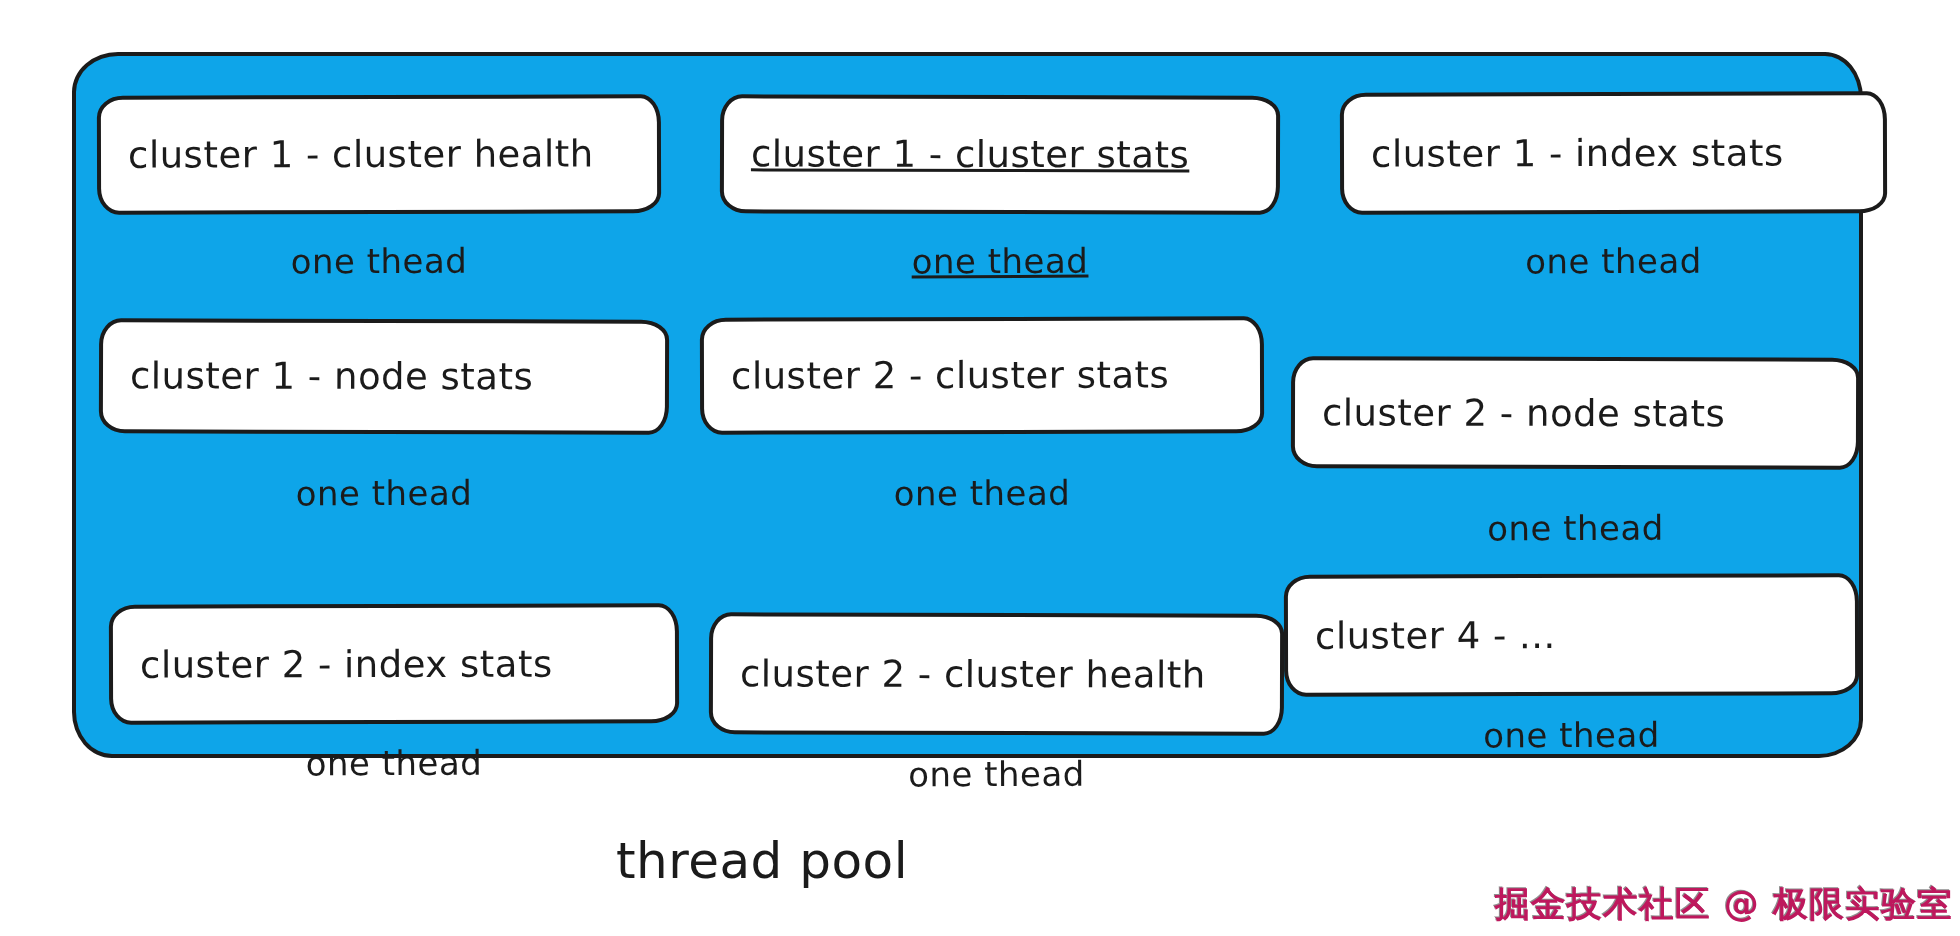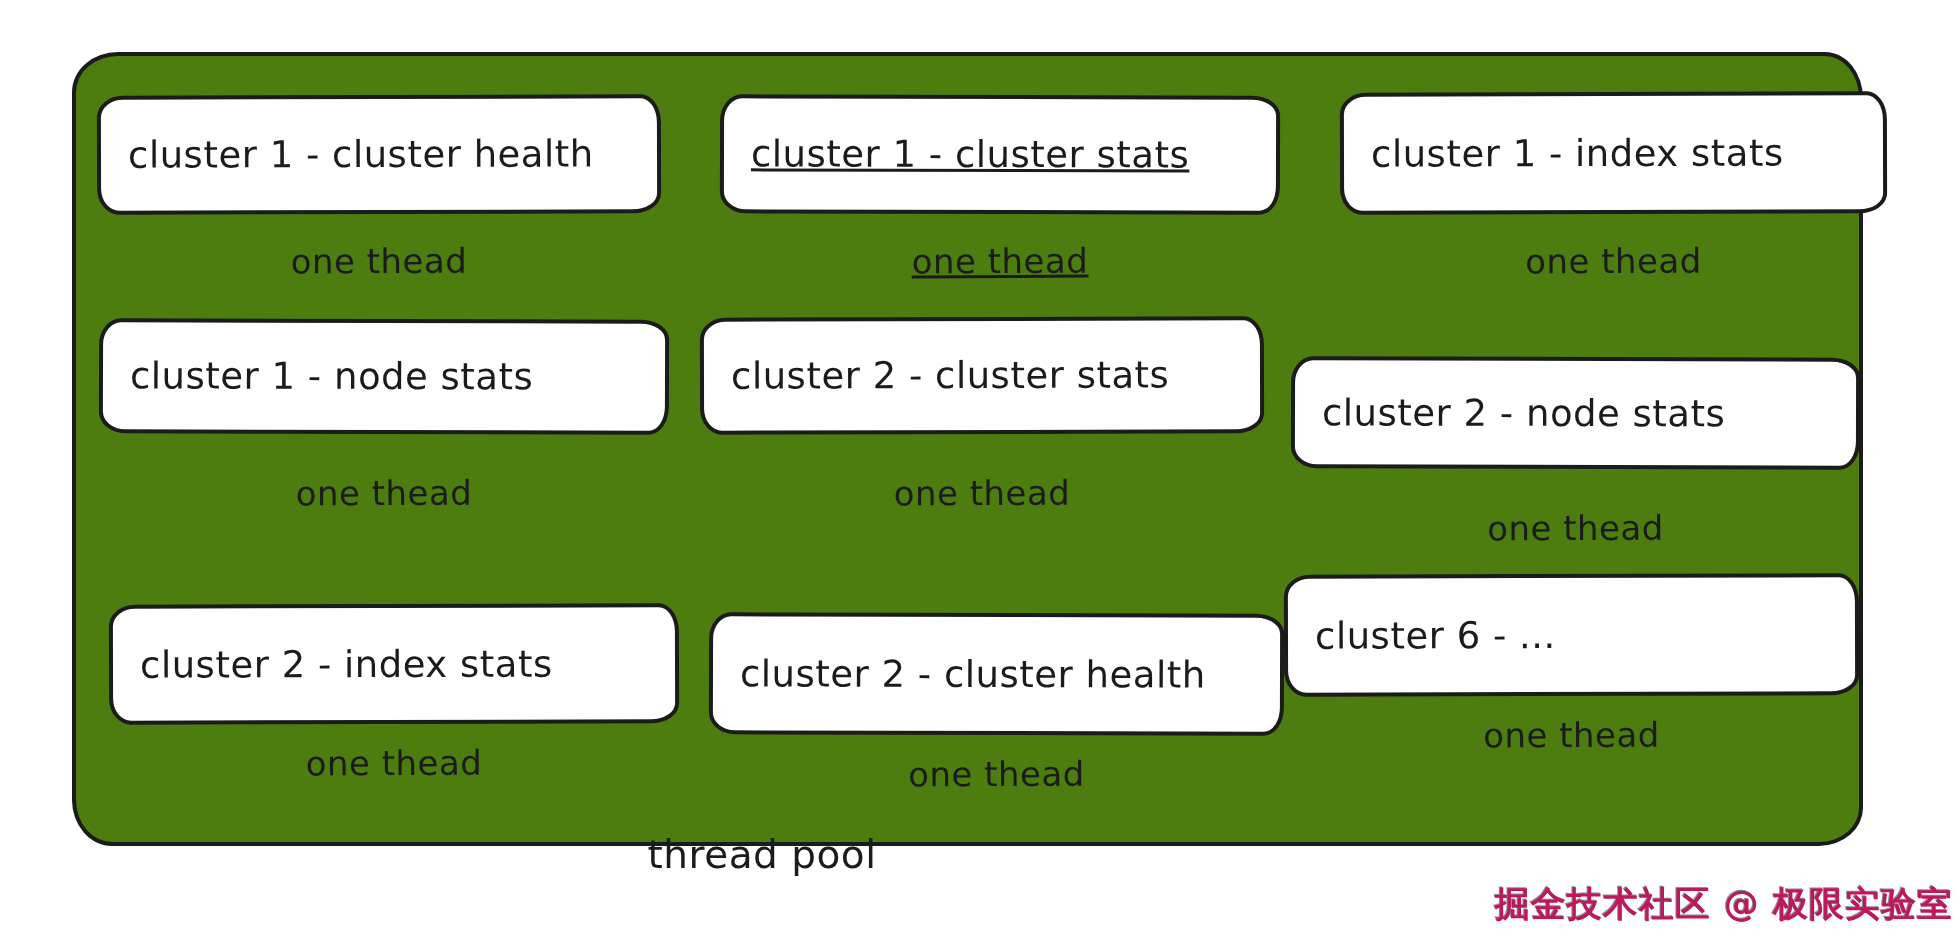--- a/index.html
+++ b/index.html
@@ -17,25 +17,25 @@
     width: 1960px;
     height: 936px;
     background: #ffffff;
   }
   
   .pool {
     position: absolute;
     left: 72px;
     top: 52px;
     width: 1791px;
-    height: 794px;
+    height: 706px;
     border: 4px solid #1b1b1b;
     border-radius: 46px 38px 44px 40px / 40px 46px 38px 46px;
     box-sizing: border-box;
-    background: #4d7c0f;
+    background: #0ea5e9;
   }
   
   .cell {
     position: absolute;
     text-align: center;
   }
   .task-box {
     border: 4px solid #1b1b1b;
     border-radius: 26px 20px 28px 22px / 22px 28px 20px 26px;
     box-sizing: border-box;
@@ -59,21 +59,21 @@
     font-size: 34px;
     letter-spacing: 0.5px;
     transform: rotate(-0.3deg);
   }
   .pool-label {
     position: absolute;
     left: 592px;
     top: 832px;
     width: 340px;
     text-align: center;
-    font-size: 39px;
+    font-size: 50px;
     letter-spacing: 0.5px;
   }
   .watermark {
     position: absolute;
     right: 7px;
     bottom: 8px;
     font-size: 35px;
     font-weight: bold;
     color: #be185d;
     letter-spacing: 1px;
@@ -132,21 +132,21 @@
       <div class="thread-label">one thead</div>
     </div>
     <div class="cell" style="left:633px; top:521px; width:575px;margin-top:36px; --bh:122px; --lm:19px;">
       <div class="task-box">
           <span>cluster 2 - cluster health</span>
         </div>
       <div class="thread-label">one thead</div>
     </div>
     <div class="cell" style="left:1208px; top:518px; width:575px; --bh:122px; --lm:19px;">
       <div class="task-box">
-          <span>cluster 6 - ...</span>
+          <span>cluster 4 - ...</span>
         </div>
       <div class="thread-label">one thead</div>
     </div>
 
   </div>
 
   <div class="pool-label">thread pool</div>
 
   <div class="watermark">掘金技术社区 @ 极限实验室</div>
 

